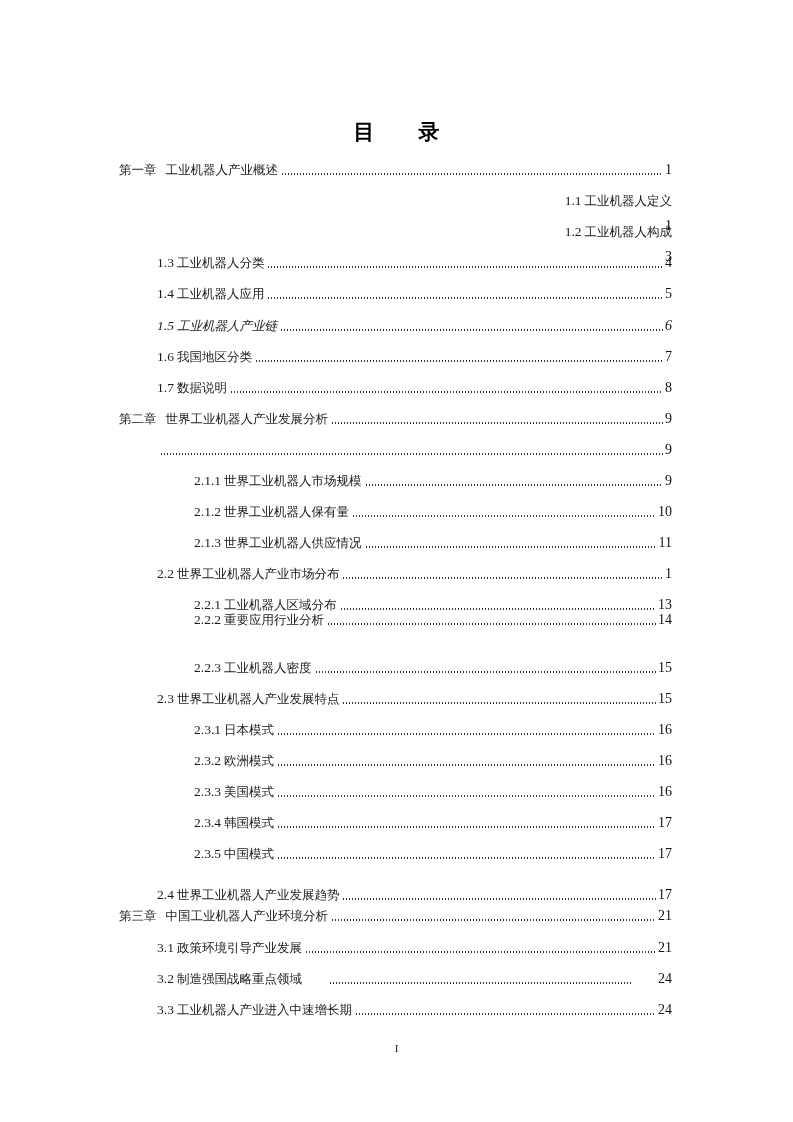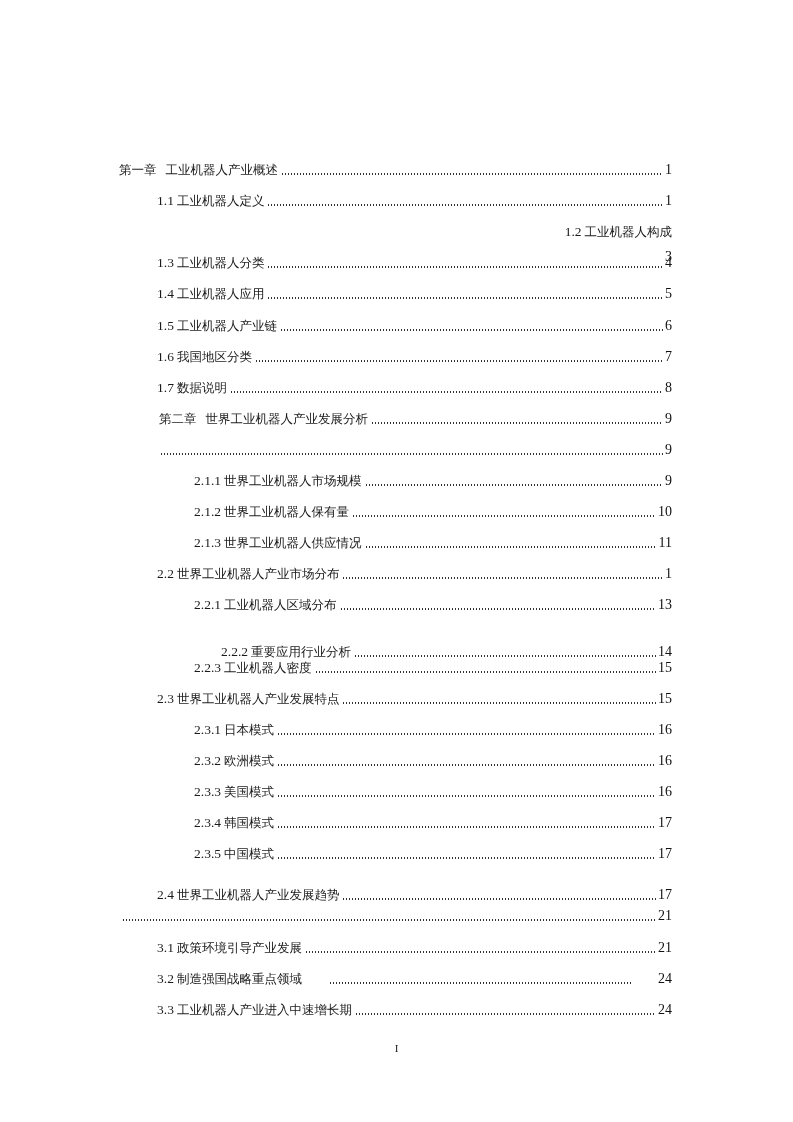--- a/index.html
+++ b/index.html
@@ -93,63 +93,66 @@
     font-family: "Liberation Serif", "DejaVu Serif", serif;
     font-size: 11px;
     color: #222;
   }
 </style>
 </head>
 <body>
 
 <div class="page">
 
+  <div class="toc-title">
+    <span>目</span><span class="gap"></span><span>录</span>
+  </div>
 
   <div class="toc" id="toc">
       <div class="toc-row l1" style="top: 0px;">
         <span class="toc-label"><span style="margin-right: 9px;">第一章</span><span>工业机器人产业概述</span></span>
         <span class="toc-leader"></span>
         <span class="toc-page">1</span>
       </div>
-      <div class="toc-row l2" style="top: 31.1px;">
+      <div class="toc-row l2" style="top: 31.1px; flex-direction: column;">
         <span class="toc-label"><span class="num">1.1</span><span>工业机器人定义</span></span>
         <span class="toc-leader"></span>
         <span class="toc-page">1</span>
       </div>
       <div class="toc-row l2" style="top: 62.2px; flex-direction: column;">
         <span class="toc-label"><span class="num">1.2</span><span>工业机器人构成</span></span>
         <span class="toc-leader"></span>
         <span class="toc-page">3</span>
       </div>
       <div class="toc-row l2" style="top: 93.3px;">
         <span class="toc-label"><span class="num">1.3</span><span>工业机器人分类</span></span>
         <span class="toc-leader"></span>
         <span class="toc-page">4</span>
       </div>
       <div class="toc-row l2" style="top: 124.4px;">
         <span class="toc-label"><span class="num">1.4</span><span>工业机器人应用</span></span>
         <span class="toc-leader"></span>
         <span class="toc-page">5</span>
       </div>
-      <div class="toc-row l2" style="top: 155.5px;">
+      <div class="toc-row l2" style="top: 155.5px; font-style: italic;">
         <span class="toc-label"><span class="num">1.5</span><span>工业机器人产业链</span></span>
         <span class="toc-leader"></span>
         <span class="toc-page">6</span>
       </div>
       <div class="toc-row l2" style="top: 186.6px;">
         <span class="toc-label"><span class="num">1.6</span><span>我国地区分类</span></span>
         <span class="toc-leader"></span>
         <span class="toc-page">7</span>
       </div>
       <div class="toc-row l2" style="top: 217.7px;">
         <span class="toc-label"><span class="num">1.7</span><span>数据说明</span></span>
         <span class="toc-leader"></span>
         <span class="toc-page">8</span>
       </div>
-      <div class="toc-row l1" style="top: 248.8px; margin-left: 40px;">
+      <div class="toc-row l1" style="top: 248.8px;">
         <span class="toc-label"><span style="margin-right: 9px;">第二章</span><span>世界工业机器人产业发展分析</span></span>
         <span class="toc-leader"></span>
         <span class="toc-page">9</span>
       </div>
       <div class="toc-row l2" style="top: 279.9px;">
         <span class="toc-leader"></span>
         <span class="toc-page">9</span>
       </div>
       <div class="toc-row l3" style="top: 311px;">
         <span class="toc-label"><span class="num">2.1.1</span><span>世界工业机器人市场规模</span></span>
@@ -169,21 +172,21 @@
       <div class="toc-row l2" style="top: 404.3px;">
         <span class="toc-label"><span class="num">2.2</span><span>世界工业机器人产业市场分布</span></span>
         <span class="toc-leader"></span>
         <span class="toc-page">1</span>
       </div>
       <div class="toc-row l3" style="top: 435.4px;">
         <span class="toc-label"><span class="num">2.2.1</span><span>工业机器人区域分布</span></span>
         <span class="toc-leader"></span>
         <span class="toc-page">13</span>
       </div>
-      <div class="toc-row l3" style="top: 482px; margin-left: 27px;">
+      <div class="toc-row l3" style="top: 450px;">
         <span class="toc-label"><span class="num">2.2.2</span><span>重要应用行业分析</span></span>
         <span class="toc-leader"></span>
         <span class="toc-page">14</span>
       </div>
       <div class="toc-row l3" style="top: 497.6px;">
         <span class="toc-label"><span class="num">2.2.3</span><span>工业机器人密度</span></span>
         <span class="toc-leader"></span>
         <span class="toc-page">15</span>
       </div>
       <div class="toc-row l2" style="top: 528.7px;">
@@ -215,20 +218,21 @@
         <span class="toc-label"><span class="num">2.3.5</span><span>中国模式</span></span>
         <span class="toc-leader"></span>
         <span class="toc-page">17</span>
       </div>
       <div class="toc-row l2" style="top: 725px;">
         <span class="toc-label"><span class="num">2.4</span><span>世界工业机器人产业发展趋势</span></span>
         <span class="toc-leader"></span>
         <span class="toc-page">17</span>
       </div>
       <div class="toc-row l1" style="top: 746.4px;">
+        <span class="toc-label"><span style="margin-right: 9px;">第三章</span><span>中国工业机器人产业环境分析</span></span>
         <span class="toc-leader"></span>
         <span class="toc-page">21</span>
       </div>
       <div class="toc-row l2" style="top: 777.5px;">
         <span class="toc-label"><span class="num">3.1</span><span>政策环境引导产业发展</span></span>
         <span class="toc-leader"></span>
         <span class="toc-page">21</span>
       </div>
       <div class="toc-row l2" style="top: 808.6px; gap: 24px;">
         <span class="toc-label"><span class="num">3.2</span><span>制造强国战略重点领域</span></span>

